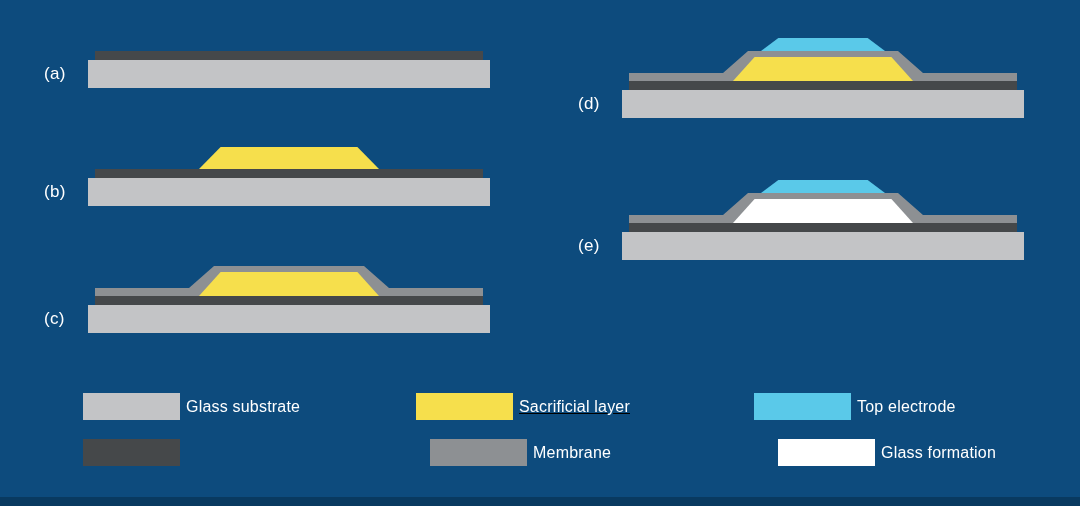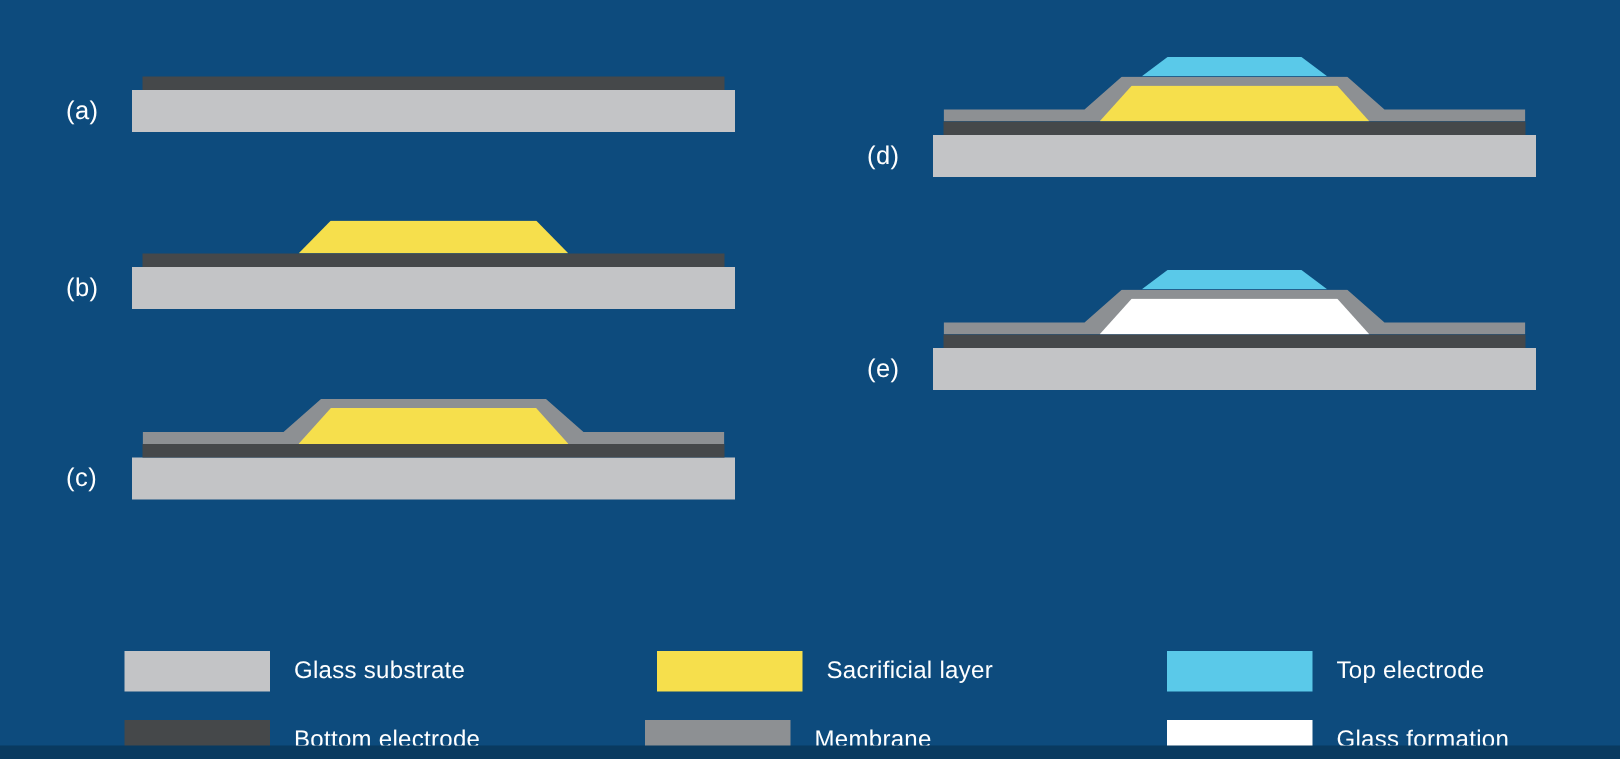--- a/index.html
+++ b/index.html
@@ -70,22 +70,21 @@
     width: 124px; height: 13px;
     background: var(--top-electrode, #5ac9e9);
     clip-path: polygon(0 100%, 14% 0, 86% 0, 100% 100%);
   }
 
   
   .legend-item {
     position: absolute;
     display: flex;
     align-items: center;
-    gap: 16px;
-    margin-top: 41px;
+    gap: 6px;
   }
   .swatch {
     display: inline-block;
     width: 97px; height: 27px;
     flex: 0 0 auto;
   }
   .legend-label {
     color: var(--text, #ffffff);
     font-size: 16px;
     letter-spacing: .2px;
@@ -142,33 +141,32 @@
     <div class="layer top-electrode"></div>
   </div>
 
   <div>
 
     <div class="legend-item" style="left:83px; top:393px;">
       <span class="swatch fill-substrate"></span>
       <span class="legend-label">Glass substrate</span>
     </div>
 
-    <div class="legend-item" style="left:438px; top:393px;">
+    <div class="legend-item" style="left:416px; top:393px;text-decoration:underline;">
       <span class="swatch fill-sacrificial"></span>
       <span class="legend-label">Sacrificial layer</span>
     </div>
 
-    <div class="legend-item" style="left:778px; top:393px;">
+    <div class="legend-item" style="left:754px; top:393px;">
       <span class="swatch fill-top-electrode"></span>
       <span class="legend-label">Top electrode</span>
     </div>
 
     <div class="legend-item" style="left:83px; top:439px;">
       <span class="swatch fill-electrode"></span>
-      <span class="legend-label">Bottom electrode</span>
     </div>
 
     <div class="legend-item" style="left:430px; top:439px;justify-content:flex-end;">
       <span class="swatch fill-membrane"></span>
       <span class="legend-label">Membrane</span>
     </div>
 
     <div class="legend-item" style="left:778px; top:439px;">
       <span class="swatch fill-cavity"></span>
       <span class="legend-label">Glass formation</span>

